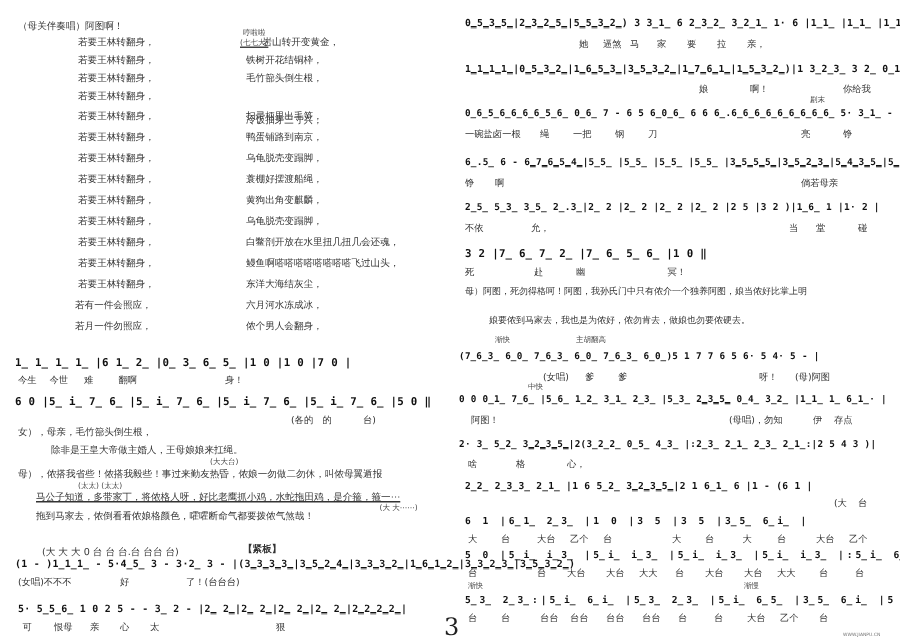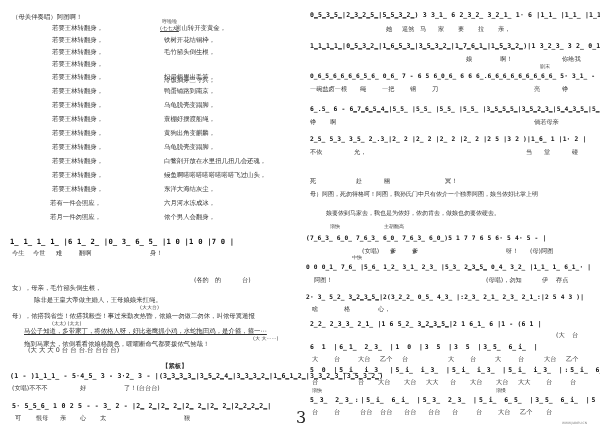--- a/index.html
+++ b/index.html
@@ -57,33 +57,34 @@
   <div class="abs verse" style="left:164px;top:199px;">六月河水冻成冰，</div>
   <div class="abs verse" style="left:164px;top:213px;">侬个男人会翻身，</div>
 
   <div class="abs notes" style="left:10px;top:237px;">1̲ 1̲  1̲ 1̲  |6    1̲ 2̲  |0̲ 3̲  6̲ 5̲ |1    0   |1    0   |7    0   |</div>
   <div class="abs lyric" style="left:12px;top:249px;">今生</div>
   <div class="abs lyric" style="left:33px;top:249px;">今世</div>
   <div class="abs lyric" style="left:56px;top:249px;">难</div>
   <div class="abs lyric" style="left:79px;top:249px;">翻啊</div>
   <div class="abs lyric" style="left:150px;top:249px;">身！</div>
 
+  <div class="abs notes" style="left:10px;top:263px;">6    0   |5̲ i̲  7̲ 6̲ |5̲ i̲  7̲ 6̲ |5̲ i̲  7̲ 6̲ |5̲ i̲  7̲ 6̲ |5    0   ‖</div>
   <div class="abs lyric" style="left:194px;top:276px;">(各的</div>
   <div class="abs lyric" style="left:215px;top:276px;">的</div>
   <div class="abs lyric" style="left:242px;top:276px;">台)</div>
 
   <div class="abs stage" style="left:12px;top:284px;">女），母亲，毛竹篰头倒生根，</div>
   <div class="abs stage" style="left:34px;top:296px;">除非是王皇大帝做主婚人，王母娘娘来扛绳。</div>
   <div class="abs tiny" style="left:140px;top:304px;">(大大台)</div>
   <div class="abs stage" style="left:12px;top:312px;">母），侬搭我省些！侬搭我毅些！事过来勤友热昏，侬娘一勿做二勿休，叫侬母翼遁报</div>
   <div class="abs tiny" style="left:52px;top:320px;">(太太)        (太太)</div>
   <div class="abs stage" style="left:24px;top:327px;text-decoration:underline;">马公子知道，多带家丁，将侬格人呀，好比老鹰抓小鸡，水蛇拖田鸡，是介箍，箍一⋯</div>
   <div class="abs tiny" style="left:253px;top:335px;">(大 大⋯⋯)</div>
   <div class="abs stage" style="left:24px;top:340px;">拖到马家去，侬倒看看侬娘格颜色，嚯嚯断命气都要拨侬气煞哉！</div>
-  <div class="abs stage" style="left:28px;top:346px;">(大 大 大 0 台 台 台.台 台台  台)</div>
+  <div class="abs stage" style="left:28px;top:364px;">(大 大 大 0 台 台 台.台 台台  台)</div>
 
   <div class="abs stage" style="left:162px;top:362px;font-weight:bold;">【紧板】</div>
   <div class="abs notes" style="left:10px;top:372px;font-size:6.6px;">(1 - )1̲1̲1̲  -   5·4̲5̲ 3  -   3·2̲ 3  -  |(3̳3̳3̳3̳|3̳5̳2̳4̳|3̳3̳3̳2̳|1̳6̳1̳2̳|3̳3̳2̳3̳|3̳5̳3̳2̳)</div>
   <div class="abs lyric" style="left:12px;top:384px;">(女唱)不不不</div>
   <div class="abs lyric" style="left:80px;top:384px;">好</div>
   <div class="abs lyric" style="left:124px;top:384px;">了！(台台台)</div>
 
   <div class="abs notes" style="left:12px;top:402px;font-size:6.6px;">5·  5̲5̲6̲ 1  0  2  5  -  -  3̲ 2  -  |2̳ 2̳|2̳ 2̳|2̳ 2̳|2̳ 2̳|2̳2̳2̳2̳|</div>
   <div class="abs lyric" style="left:15px;top:414px;">可</div>
   <div class="abs lyric" style="left:36px;top:414px;">恨母</div>
@@ -126,20 +127,21 @@
   <div class="abs lyric" style="left:30px;top:118px;">啊</div>
   <div class="abs lyric" style="left:234px;top:118px;">倘若母亲</div>
 
   <div class="abs notes" style="left:10px;top:135px;font-size:6.3px;">2̲5̲ 5̲3̲ 3̲5̲ 2̲.3̲|2̲ 2 |2̲ 2 |2̲ 2 |2̲ 2 |2  5  |3  2 )|1̲6̲ 1  |1·   2  |</div>
   <div class="abs lyric" style="left:10px;top:148px;">不依</div>
   <div class="abs lyric" style="left:54px;top:148px;">允，</div>
   <div class="abs lyric" style="left:226px;top:148px;">当</div>
   <div class="abs lyric" style="left:244px;top:148px;">堂</div>
   <div class="abs lyric" style="left:272px;top:148px;">碰</div>
 
+  <div class="abs notes" style="left:10px;top:164px;">3    2  |7̲ 6̲  7̲ 2̲ |7̲ 6̲  5̲ 6̲ |1    0  ‖</div>
   <div class="abs lyric" style="left:10px;top:177px;">死</div>
   <div class="abs lyric" style="left:56px;top:177px;">赴</div>
   <div class="abs lyric" style="left:84px;top:177px;">幽</div>
   <div class="abs lyric" style="left:145px;top:177px;">冥！</div>
 
   <div class="abs stage" style="left:10px;top:190px;font-size:6px;">母）阿图，死勿得格呵！阿图，我孙氏门中只有侬介一个独养阿图，娘当侬好比掌上明</div>
   <div class="abs stage" style="left:26px;top:209px;font-size:6px;">娘要侬到马家去，我也是为侬好，侬勿肯去，做娘也勿要侬硬去。</div>
 
   <div class="abs tiny" style="left:30px;top:223px;">渐快</div>
   <div class="abs tiny" style="left:84px;top:223px;">主胡翻高</div>

